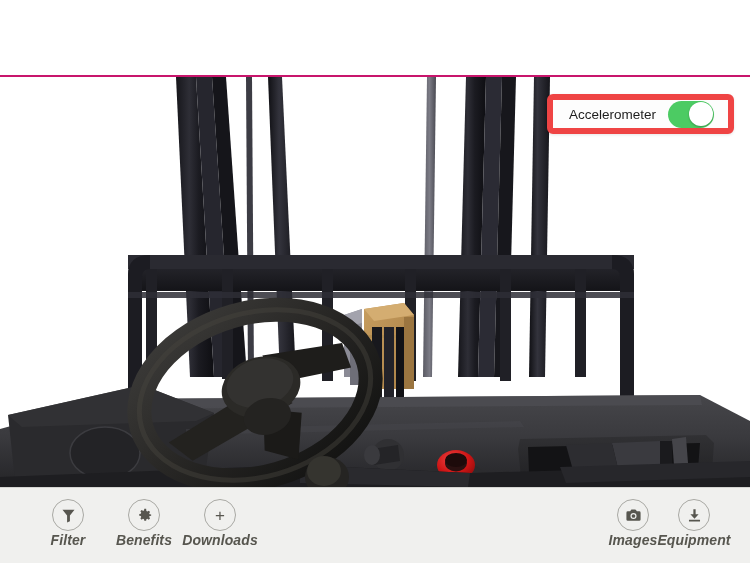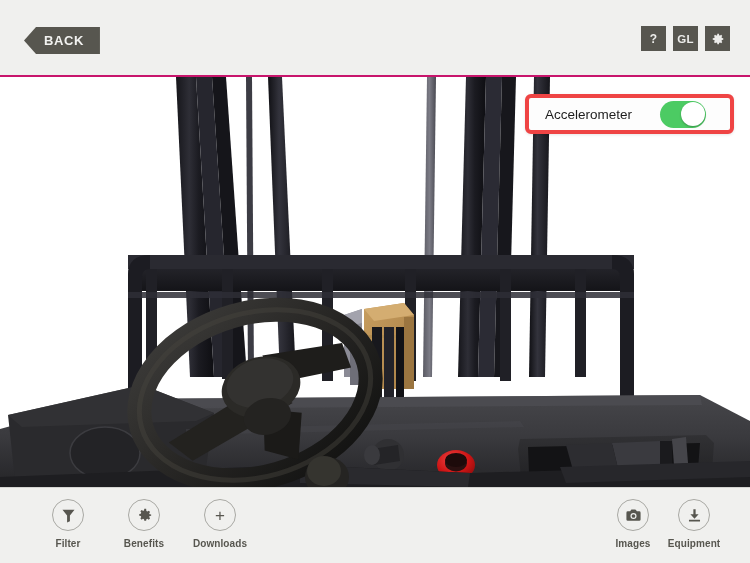--- a/index.html
+++ b/index.html
@@ -37,23 +37,23 @@
   
   .stage {
     position:absolute; left:0; top:77px; width:750px; height:410px;
     background:#ffffff; overflow:hidden;
   }
   .stage svg { position:absolute; left:0; top:0; width:750px; height:410px; display:block; }
 
   
   .accel {
     position:absolute; right:16px; top:17px;
-    background:#fdfdfd; border:4px solid #ef4444; border-radius:6px;
-    height:40px; padding:0 24px 0 16px;
-    display:flex; align-items:center; gap:28px;
+    background:#fdfdfd; border:6px solid #ef4444; border-radius:6px;
+    height:40px; padding:0 14px 0 16px;
+    display:flex; align-items:center; gap:12px;
     box-shadow:0 1px 3px rgba(0,0,0,0.10);
     z-index:5; cursor:pointer;
   }
   .accel-label { font-size:13.5px; color:#1d1d1d; }
   .switch {
     width:46px; height:27px; border-radius:14px; background:#4ccb63;
     position:relative; flex:none; cursor:pointer;
   }
   .switch .knob {
     position:absolute; top:1.5px; right:1.5px; width:24px; height:24px;
@@ -72,43 +72,29 @@
     width:52px; display:flex; flex-direction:column; align-items:center; cursor:pointer;
   }
   .tool .ring {
     width:32px; height:32px; border-radius:50%;
     border:1px solid #a9a9a4;
     display:flex; align-items:center; justify-content:center;
   }
   .tool .ring svg { width:17px; height:17px; fill:#57564f; }
   .tool .ring .plus { font-size:17px; color:#57564f; line-height:1; font-weight:400; }
   .tool .tlabel {
-    margin-top:7px; font-size:10px; color:#57564f;
-    font-weight:bold; white-space:nowrap; letter-spacing:0.1px;
+    margin-top:1px; font-size:14px; color:#57564f;
+    font-weight:bold; white-space:nowrap; letter-spacing:0.1px;font-style:italic;
   }
 </style>
 </head>
 <body>
 
 <div id="app">
 
-  <div class="header">
-    <div class="back-btn">BACK</div>
-
-    <div class="hdr-right">
-      <div class="hdr-btn">?</div>
-      <div class="hdr-btn gl">GL</div>
-      <div class="hdr-btn">
-        <svg viewBox="0 0 24 24">
-          <path d="M12 8.2a3.8 3.8 0 100 7.6 3.8 3.8 0 000-7.6zm0 6a2.2 2.2 0 110-4.4 2.2 2.2 0 010 4.4z"></path>
-          <path d="M21 13.3v-2.6l-2.3-.4a7 7 0 00-.7-1.7l1.3-1.9-1.8-1.8-1.9 1.3a7 7 0 00-1.7-.7L13.5 3h-2.6l-.4 2.5a7 7 0 00-1.7.7L6.9 4.9 5.1 6.7l1.3 1.9a7 7 0 00-.7 1.7L3 10.7v2.6l2.7.4c.16.6.4 1.17.7 1.7l-1.3 1.9 1.8 1.8 1.9-1.3c.53.3 1.1.54 1.7.7l.4 2.5h2.6l.4-2.5c.6-.16 1.17-.4 1.7-.7l1.9 1.3 1.8-1.8-1.3-1.9c.3-.53.54-1.1.7-1.7L21 13.3z"></path>
-        </svg>
-      </div>
-    </div>
-  </div>
   <div class="accent-line"></div>
 
   <div class="stage">
 
     <svg viewBox="0 0 750 410" preserveAspectRatio="none">
       <defs>
         <linearGradient id="mastG" x1="0" y1="0" x2="1" y2="0">
           <stop offset="0%" stop-color="#16161b"></stop>
           <stop offset="35%" stop-color="#2e2e36"></stop>
           <stop offset="60%" stop-color="#1b1b21"></stop>

